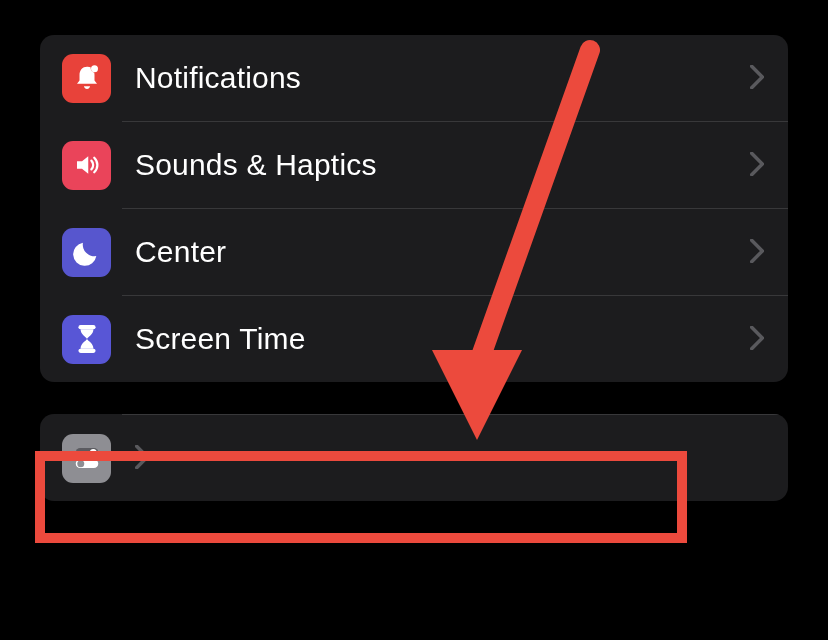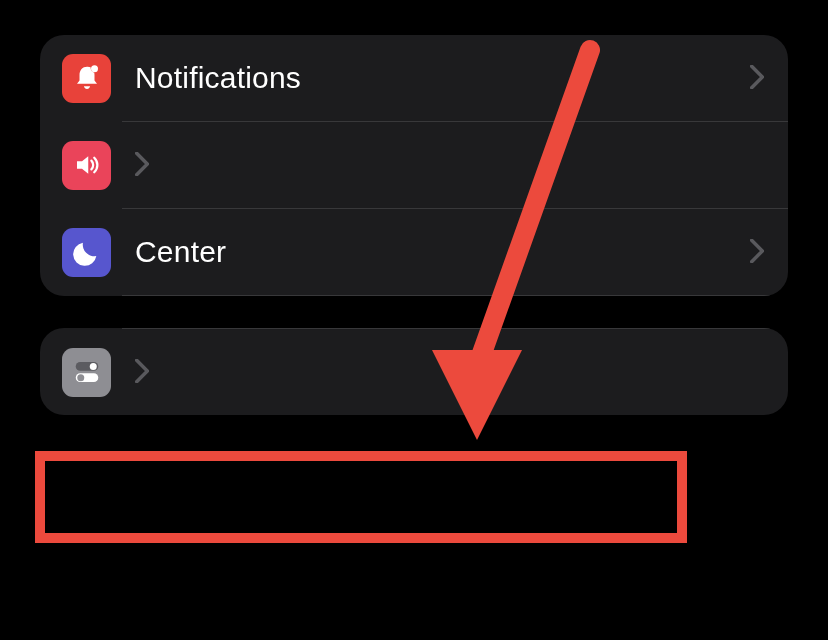--- a/index.html
+++ b/index.html
@@ -11,21 +11,21 @@
       width: 828px;
       height: 640px;
       background: #000000;
       font-family: -apple-system, BlinkMacSystemFont, "Segoe UI", Helvetica, Arial, sans-serif;
       padding: 35px 40px 0 40px;
       position: relative;
       overflow: hidden;
     }
     .group {
       background: #1c1c1e;
-      border-radius: 24px;
+      border-radius: 14px;
       margin-bottom: 32px;
       overflow: hidden;
     }
     .row {
       display: flex;
       align-items: center;
       padding: 18px 24px 18px 22px;
       cursor: pointer;
       height: 86px;
     }
@@ -100,20 +100,21 @@
   <div class="separator"></div>
 
   <div class="row">
     <div class="icon-box icon-pink">
       <svg width="30" height="30" viewBox="0 0 24 24" fill="white">
         <path d="M4 9v6h4l5 4V5L8 9H4z"></path>
         <path d="M15.5 8.5a5 5 0 0 1 0 7" stroke="white" stroke-width="1.8" fill="none" stroke-linecap="round"></path>
         <path d="M17.8 6.2a8 8 0 0 1 0 11.6" stroke="white" stroke-width="1.8" fill="none" stroke-linecap="round"></path>
       </svg>
     </div>
+    <div class="label">Sounds &amp; Haptics</div>
     <div class="chevron">
       <svg width="14" height="24" viewBox="0 0 10 18" fill="none" stroke="#59595d" stroke-width="2.6" stroke-linecap="round" stroke-linejoin="round">
           <polyline points="1,1 9,9 1,17"></polyline>
         </svg>
     </div>
   </div>
   <div class="separator"></div>
 
   <div class="row">
     <div class="icon-box icon-purple">
@@ -123,20 +124,36 @@
     </div>
     <div class="label">Center</div>
     <div class="chevron">
       <svg width="14" height="24" viewBox="0 0 10 18" fill="none" stroke="#59595d" stroke-width="2.6" stroke-linecap="round" stroke-linejoin="round">
           <polyline points="1,1 9,9 1,17"></polyline>
         </svg>
     </div>
   </div>
   <div class="separator"></div>
 
+  <div class="row">
+    <div class="icon-box icon-violet">
+      <svg width="26" height="30" viewBox="0 0 24 28" fill="white">
+        <rect x="4" y="1" width="16" height="4" rx="2"></rect>
+        <rect x="4" y="23" width="16" height="4" rx="2"></rect>
+        <path d="M6 5 C6 10 11 12 12 14 C13 12 18 10 18 5 Z"></path>
+        <path d="M6 23 C6 18 11 16 12 14 C13 16 18 18 18 23 Z"></path>
+      </svg>
+    </div>
+    <div class="label">Screen Time</div>
+    <div class="chevron">
+      <svg width="14" height="24" viewBox="0 0 10 18" fill="none" stroke="#59595d" stroke-width="2.6" stroke-linecap="round" stroke-linejoin="round">
+          <polyline points="1,1 9,9 1,17"></polyline>
+        </svg>
+    </div>
+  </div>
 </div>
 
 <div class="group">
   <div class="separator"></div>
 
   <div class="row">
     <div class="icon-box icon-gray">
       <svg width="30" height="30" viewBox="0 0 24 24">
         <rect x="3" y="4" width="18" height="7" rx="3.5" fill="#5b5b60"></rect>
         <circle cx="17" cy="7.5" r="2.8" fill="white"></circle>

